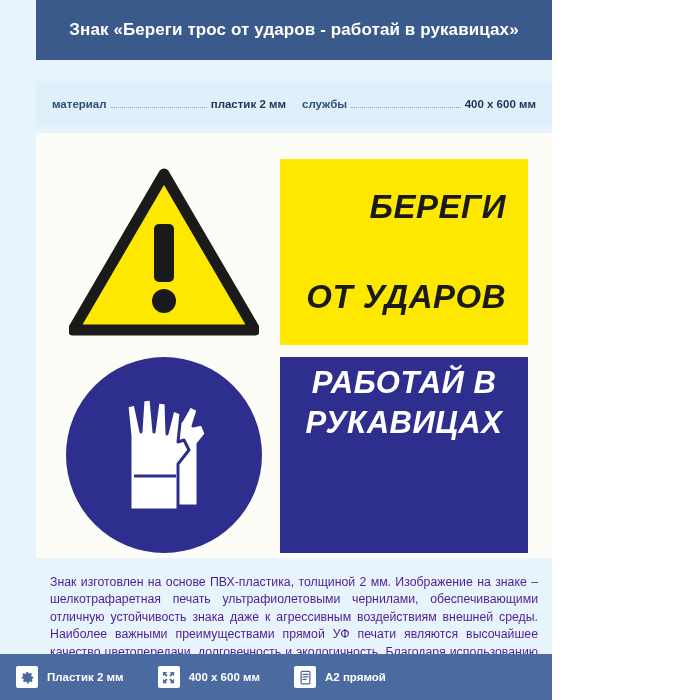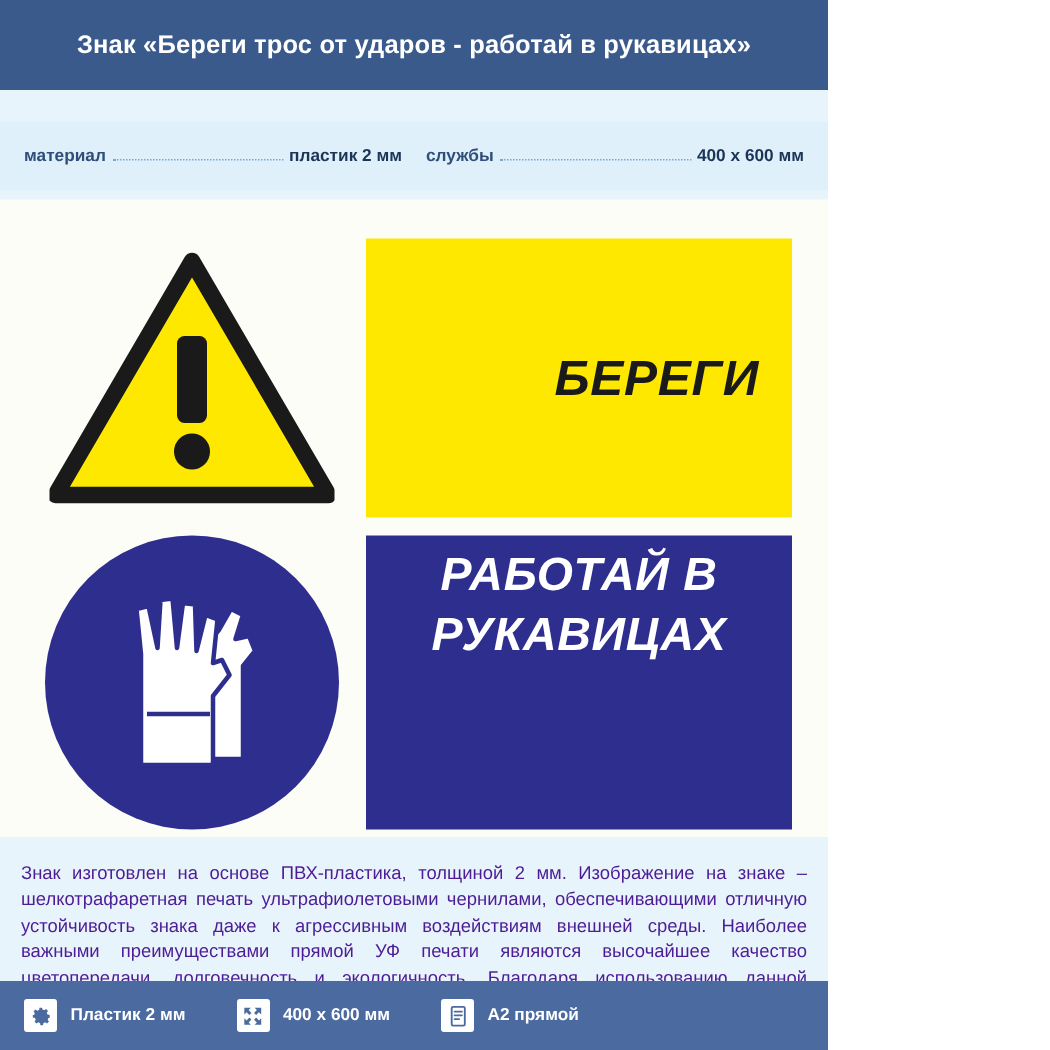--- a/index.html
+++ b/index.html
@@ -7,20 +7,21 @@
     margin: 0; padding: 0;
     width: 700px; height: 700px;
     background: #ffffff;
     font-family: "Liberation Sans", sans-serif;
   }
   #page {
     position: relative;
     width: 552px; height: 700px;
     background: #e8f4fb;
     overflow: hidden;
+    padding-left: 36px;
   }
 
   
   .header {
     height: 60px;
     background: #3b5a8c;
     display: flex;
     align-items: center;
     justify-content: center;
     padding: 0 20px;
@@ -203,20 +204,21 @@
       <div class="cell tri-cell">
         <svg class="tri-svg" width="190" height="168" viewBox="0 0 190 168">
           <polygon points="95,6 186,162 4,162" fill="#ffe800" stroke="#1a1a1a" stroke-width="11" stroke-linejoin="round"></polygon>
           <rect x="85" y="56" width="20" height="58" rx="5" fill="#1a1a1a"></rect>
           <circle cx="95" cy="133" r="12" fill="#1a1a1a"></circle>
         </svg>
       </div>
 
       <div class="cell yellow-cell">
         <div class="yellow-line">БЕРЕГИ</div>
+        <div class="yellow-line">ОТ УДАРОВ</div>
       </div>
 
       <div class="cell circle-cell">
         <div class="circle">
           <svg width="140" height="150" viewBox="0 0 140 150">
             <g fill="#ffffff" stroke="#2e2e8f" stroke-width="3" stroke-linejoin="round">
 
               <path d="M88 40 L96 26 L104 30 L99 46 L108 44 L112 54 L104 64 L104 126 L70 126 L70 60 Z"></path>
 
               <path d="M36 56

